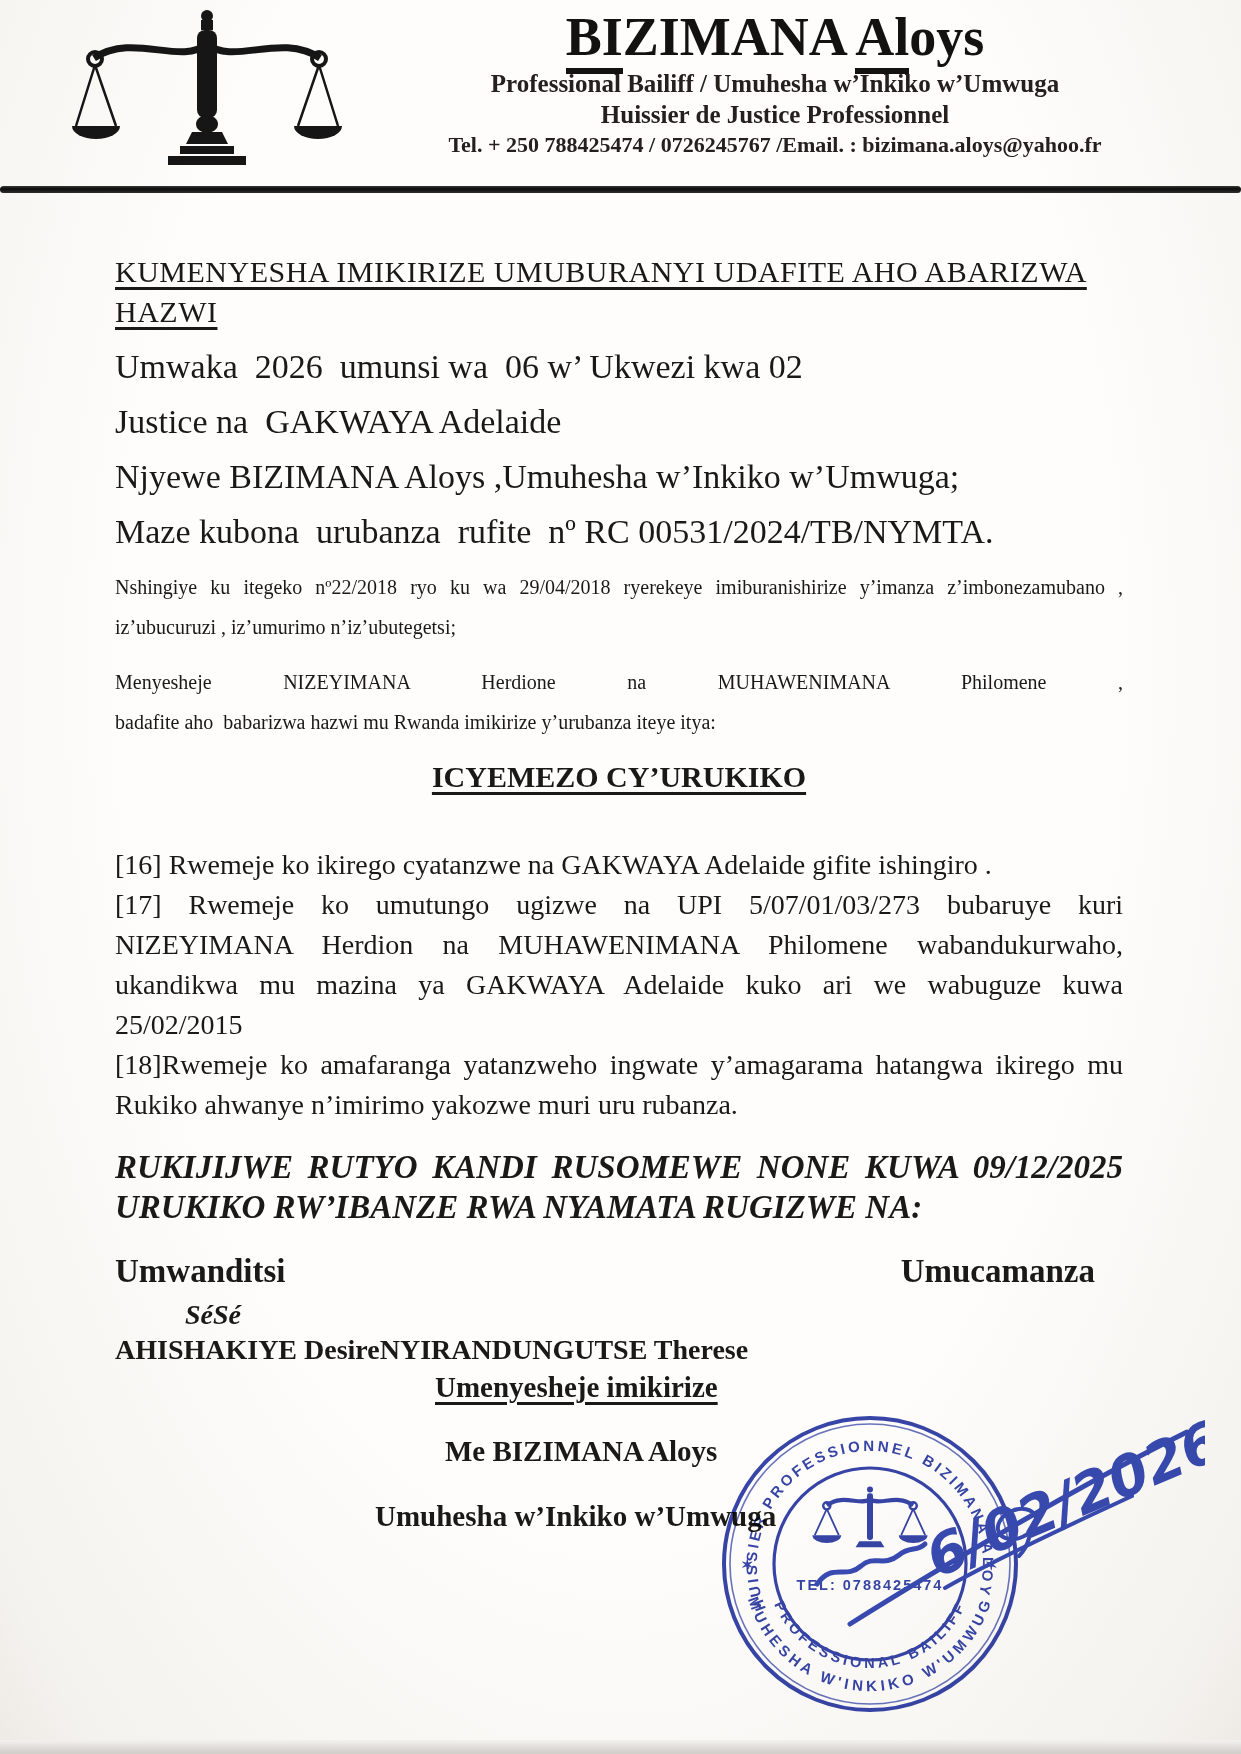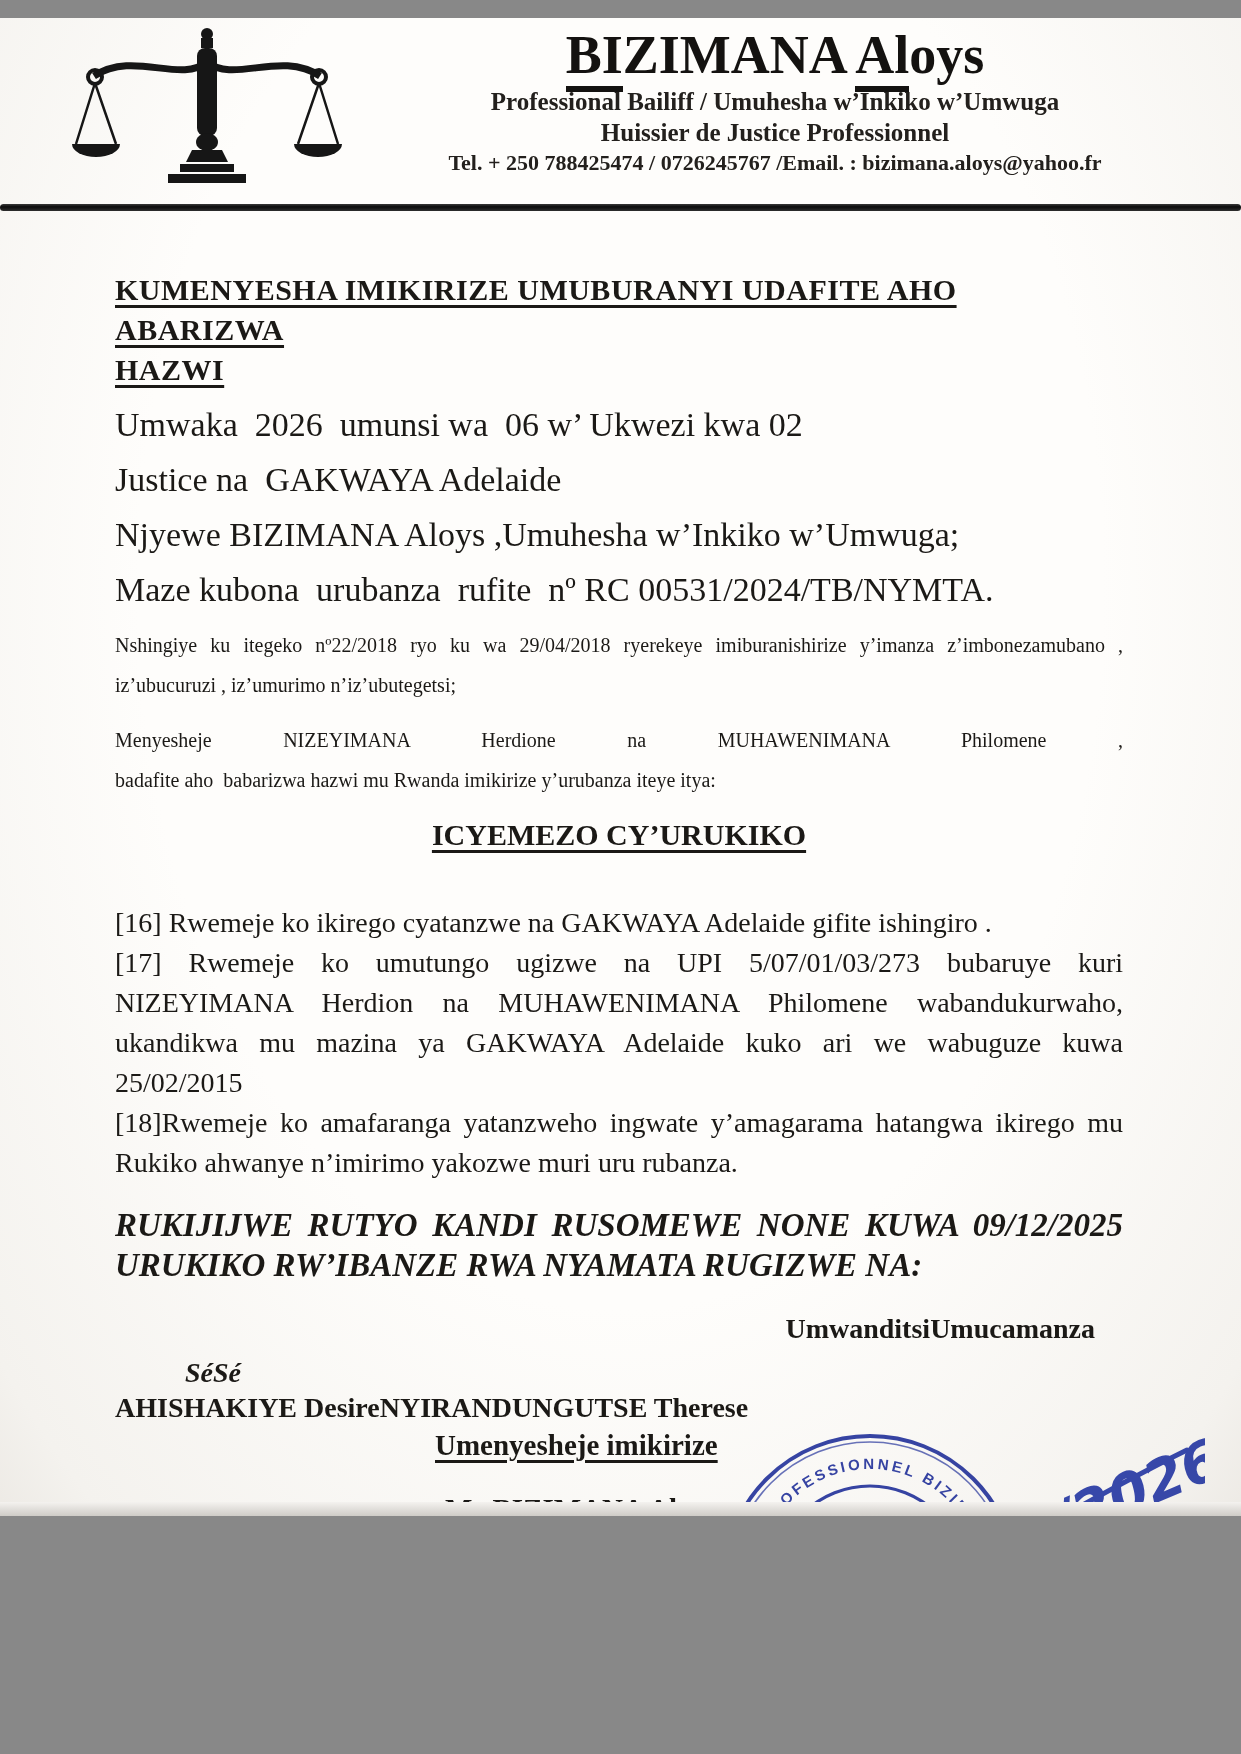--- a/index.html
+++ b/index.html
@@ -1,21 +1,21 @@
 <!DOCTYPE html>
 <html><head>
 <meta charset="utf-8">
 <style>
   * { margin: 0; padding: 0; box-sizing: border-box; }
   html, body { background: #888; }
   .page {
     position: relative;
     width: 1241px;
-    height: 1498px;
-    margin: 18px auto;
+    height: 1754px;
+    margin: 0 auto;
     overflow: hidden;
     color: #1b1916;
     background:
       radial-gradient(ellipse at 50% 38%, #fefdfb 55%, #f4f2ee 92%, #edeae5 100%);
     font-family: "Liberation Serif", "DejaVu Serif", serif;
   }
 
   
   .logo { position: absolute; left: 70px; top: 4px; }
   .masthead { position: absolute; left: 420px; top: 6px; width: 710px; text-align: center; }
@@ -28,31 +28,31 @@
   .contact { font-size: 22px; font-weight: bold; line-height: 30px; color: #23201d; }
   .rule {
     position: absolute; left: 0; right: 0; top: 186px; height: 7px;
     background: linear-gradient(#3a3a3a, #0c0c0c 40%, #2e2e2e);
     border-radius: 4px;
   }
 
   
   .content { position: absolute; top: 200px; left: 0; right: 0; padding: 0 118px 0 115px; }
   .pre { white-space: pre-wrap; }
-  .title { margin-top: 52px; font-size: 30px; font-weight: bold; line-height: 40px; letter-spacing: .5px; }
+  .title { margin-top: 52px; font-size: 30px; font-weight: normal; line-height: 40px; letter-spacing: .5px; }
   .tl { text-decoration: underline; text-decoration-thickness: 3px; text-underline-offset: 5px; }
   .p  { font-size: 34px; line-height: 40px; margin-top: 15px; }
   .para { font-size: 20px; line-height: 40px; margin-top: 15px; text-align: justify; }
   .jl { text-align: justify; text-align-last: justify; }
   .decision { margin-top: 15px; text-align: center; font-size: 30px; font-weight: bold; line-height: 40px; }
   .rulings { margin-top: 48px; font-size: 28px; line-height: 40px; }
   .ruling { text-align: justify; }
   .r17 { word-spacing: 6px; }
   .closing { margin-top: 22px; font-size: 33px; line-height: 40px; font-weight: bold; font-style: italic; }
-  .roles { margin-top: 24px; display: flex; justify-content: flex-end; font-size: 28px; font-weight: bold; line-height: 40px; }
+  .roles { margin-top: 24px; display: flex; justify-content: space-between; font-size: 33px; font-weight: bold; line-height: 40px; }
   .roles .rr { margin-right: 28px; }
   .se-row { margin-top: 6px; display: flex; justify-content: flex-start; font-size: 28px; font-weight: bold; font-style: italic; line-height: 36px; }
   .se-row .se-l { margin-left: 70px; }
   .names { display: flex; justify-content: flex-start; font-size: 28px; font-weight: bold; line-height: 34px; }
   .names .rn { margin-right: 148px; }
   .notify-heading { margin-top: 0px; margin-left: 320px; font-size: 29px; font-weight: bold; line-height: 40px; }
   .bailiff-name  { margin-top: 24px; margin-left: 330px; font-size: 29px; font-weight: bold; line-height: 40px; }
   .bailiff-title { margin-top: 25px; margin-left: 260px; font-size: 29px; font-weight: bold; line-height: 40px; }
 
   

